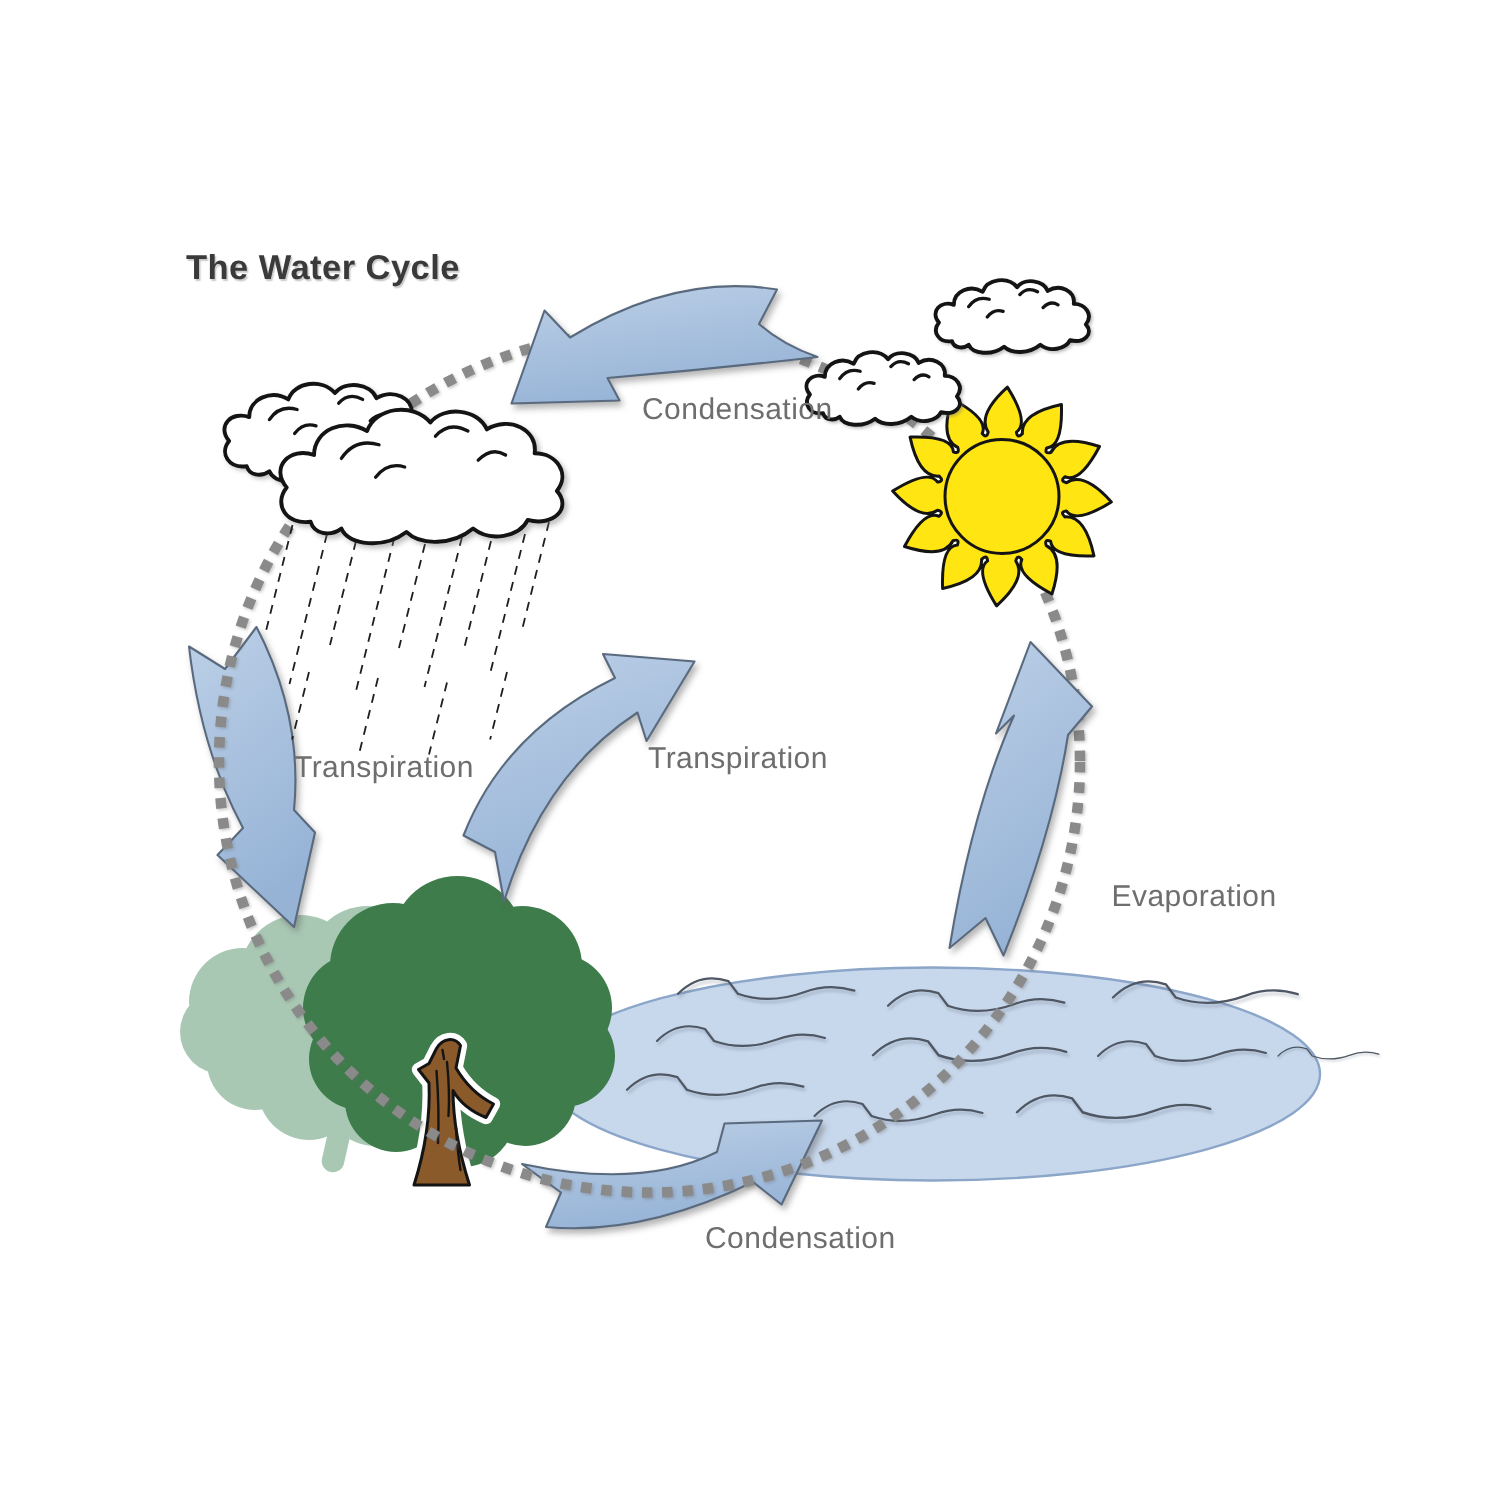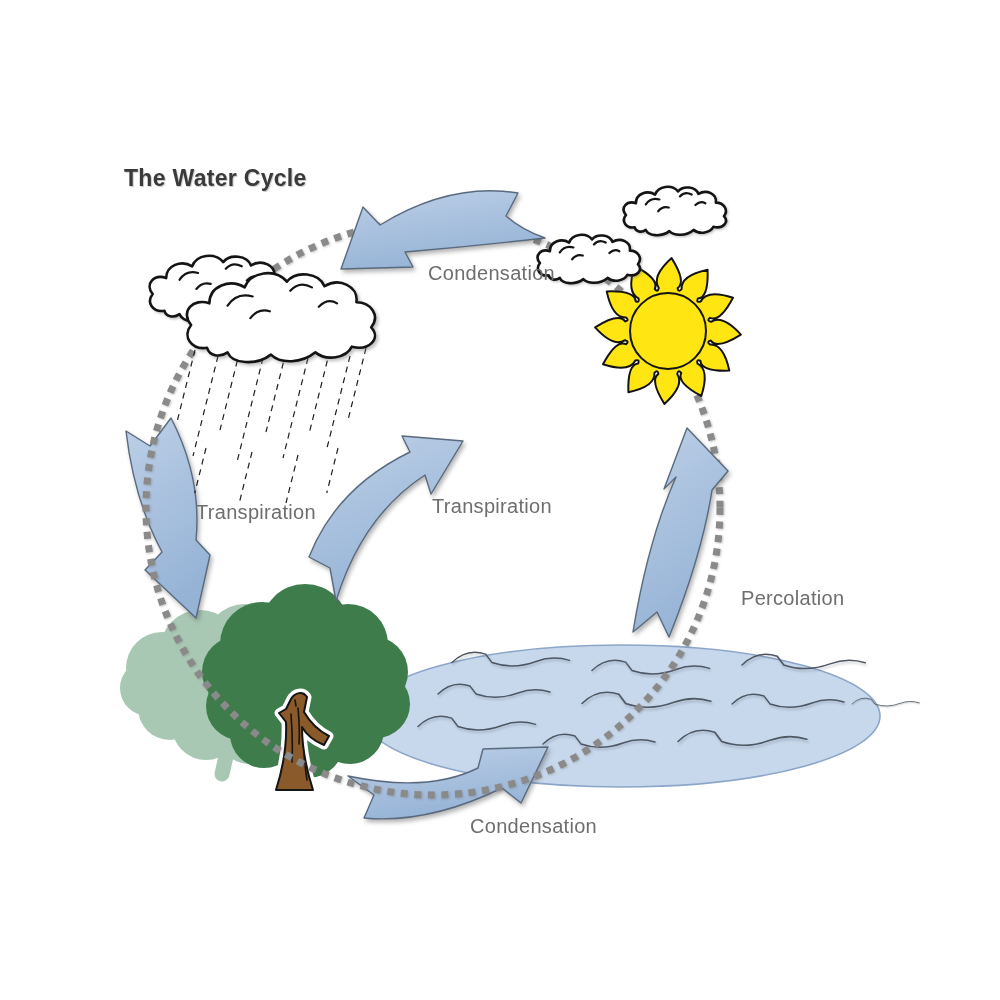--- a/index.html
+++ b/index.html
@@ -144,16 +144,16 @@
   </g>
   <g class="arrow">
     <path d="M687 428 L664 489 L676 477 Q648 540 633 632 L657 612 L669 637 Q702 555 712 490 L728 471 Z" fill="url(#arrowGrad)" style="stroke:var(--arrow-stroke,#5a6a7e)" stroke-width="1.4" stroke-linejoin="round"></path>
   </g>
 </svg>
 
 <div class="title">The Water Cycle</div>
 <div class="lbl" style="left:428px;top:262px">Condensation</div>
 <div class="lbl" style="left:196px;top:501px">Transpiration</div>
 <div class="lbl" style="left:432px;top:495px">Transpiration</div>
-<div class="lbl" style="left:741px;top:587px">Percolation</div>
+<div class="lbl" style="left:741px;top:587px">Evaporation</div>
 <div class="lbl" style="left:470px;top:815px">Condensation</div>
 
 </div>
 
 </body></html>

